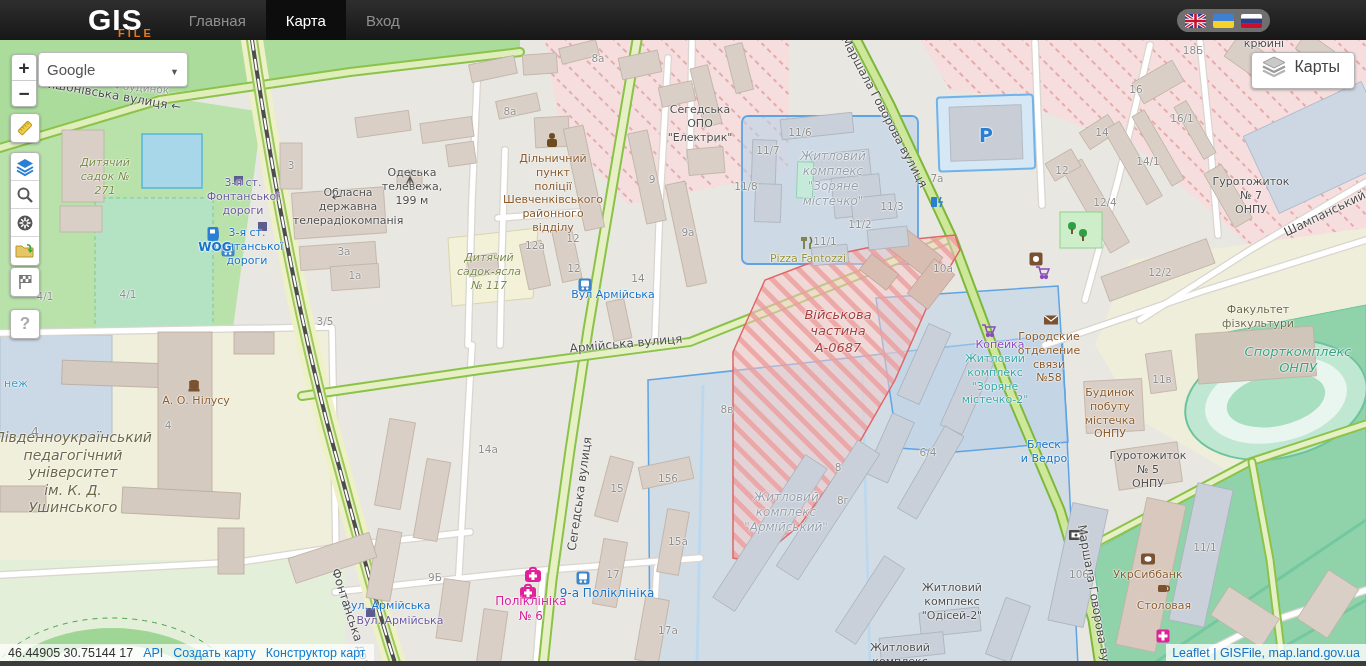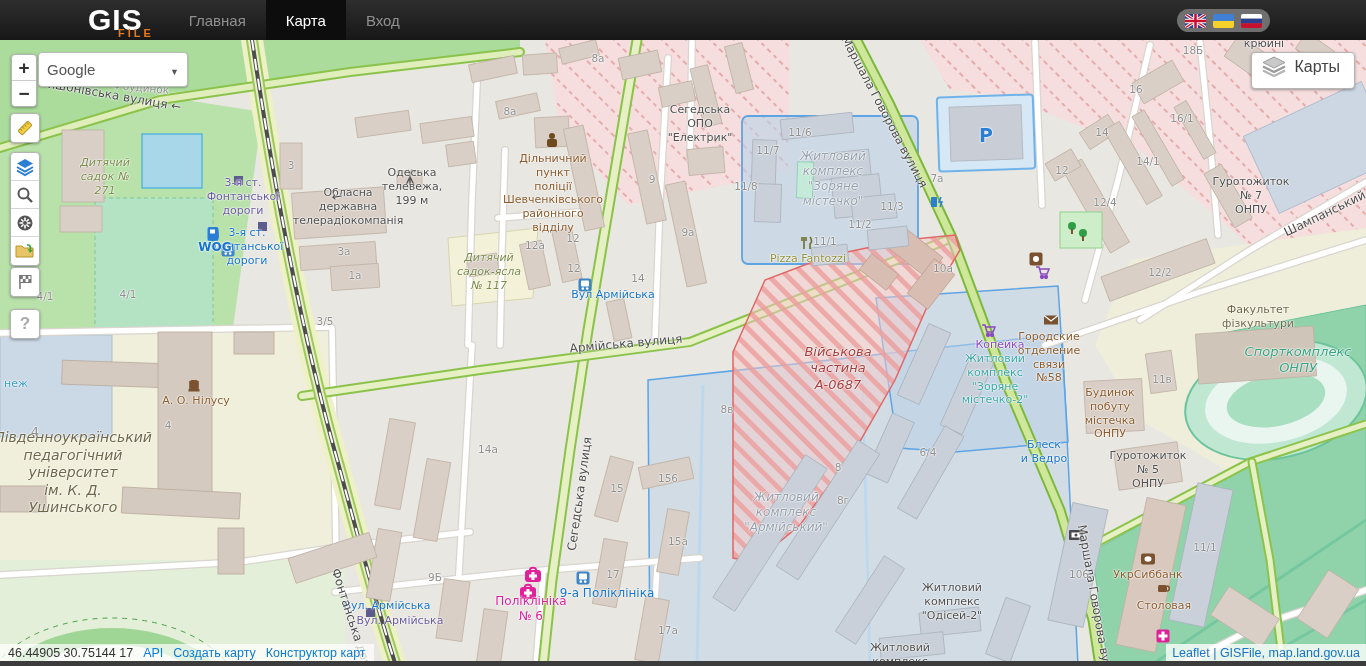--- a/index.html
+++ b/index.html
@@ -57,21 +57,21 @@
     text-shadow:0 0 2px #fff, 0 0 2px #fff, 0 0 1px #fff; z-index:20; }
   .ol { color:#7c8a4a; font-style:italic; }
   .olive2 { color:#94903a; }
   .brown { color:#8a5a2a; }
   .blue { color:#1673c7; }
   .purple { color:#6a5a9e; }
   .purple2 { color:#8a4bbf; }
   .magenta { color:#d6219c; }
   .teal { color:#3aa6a6; }
   .cyan { color:#3a9bbf; }
-  .red { color:#a53d3d; font-style:italic; font-size:13px;margin-top:37px; }
+  .red { color:#a53d3d; font-style:italic; font-size:13px; }
   .num { color:#8e8e8e; font-size:10.5px; }
   .bgitalic { color:#96a1ad; font-style:italic; font-size:12px; }
   .street { color:#4a4a4a; font-size:12px; white-space:nowrap; }
   .khaki { color:#6e6848; }
   .kh-it { color:#6e6848; font-style:italic; font-size:14px; }
   .sport { color:#36a383; font-style:italic; font-size:13px; }
   .pblue { color:#2a7fd4; font-weight:bold; font-size:19px; }
 </style>
 </head>
 <body>

